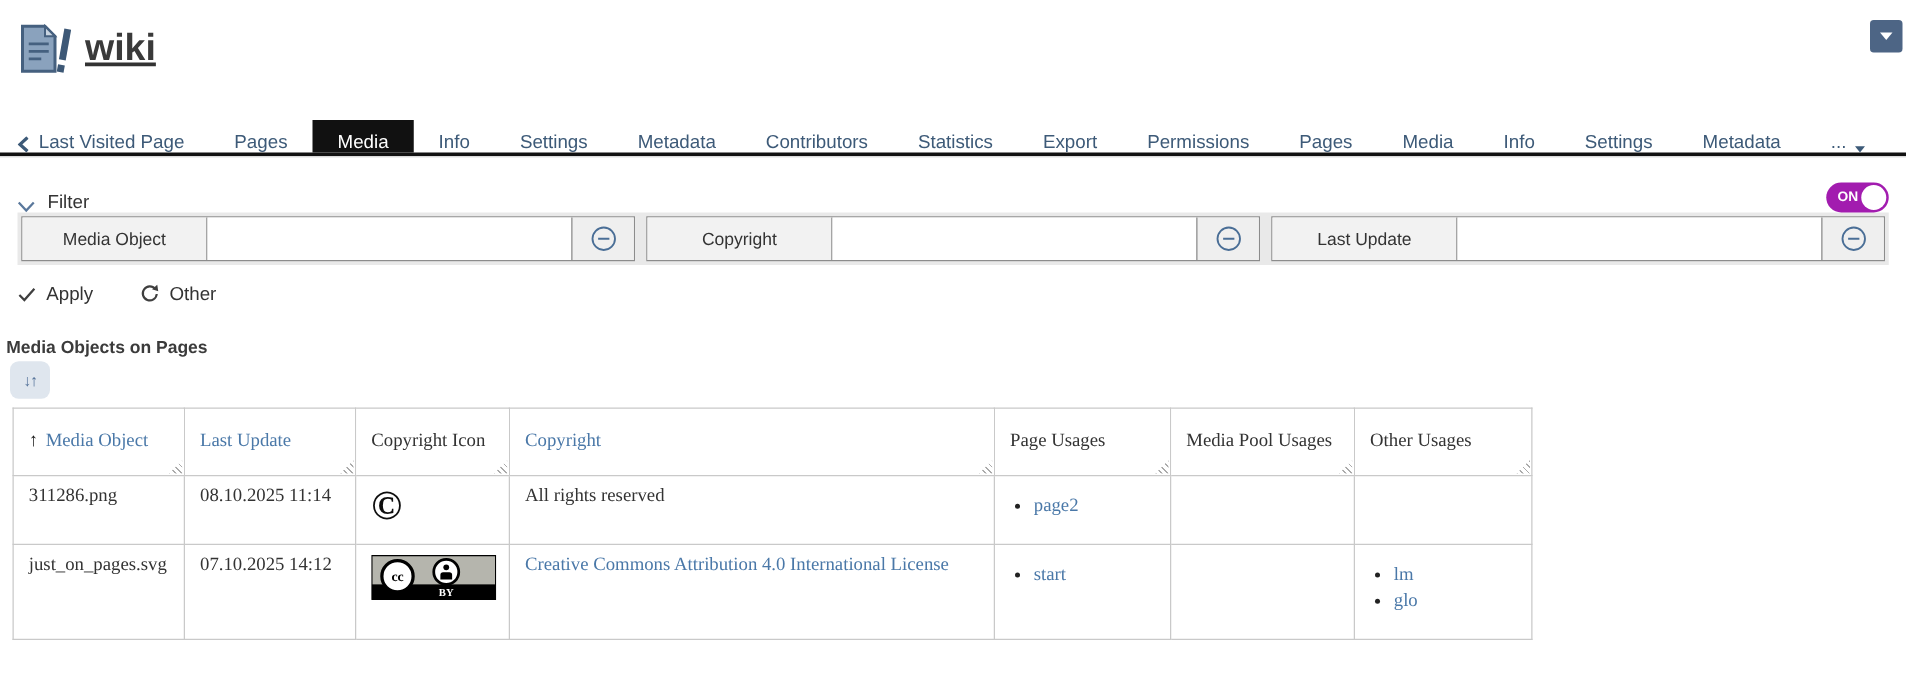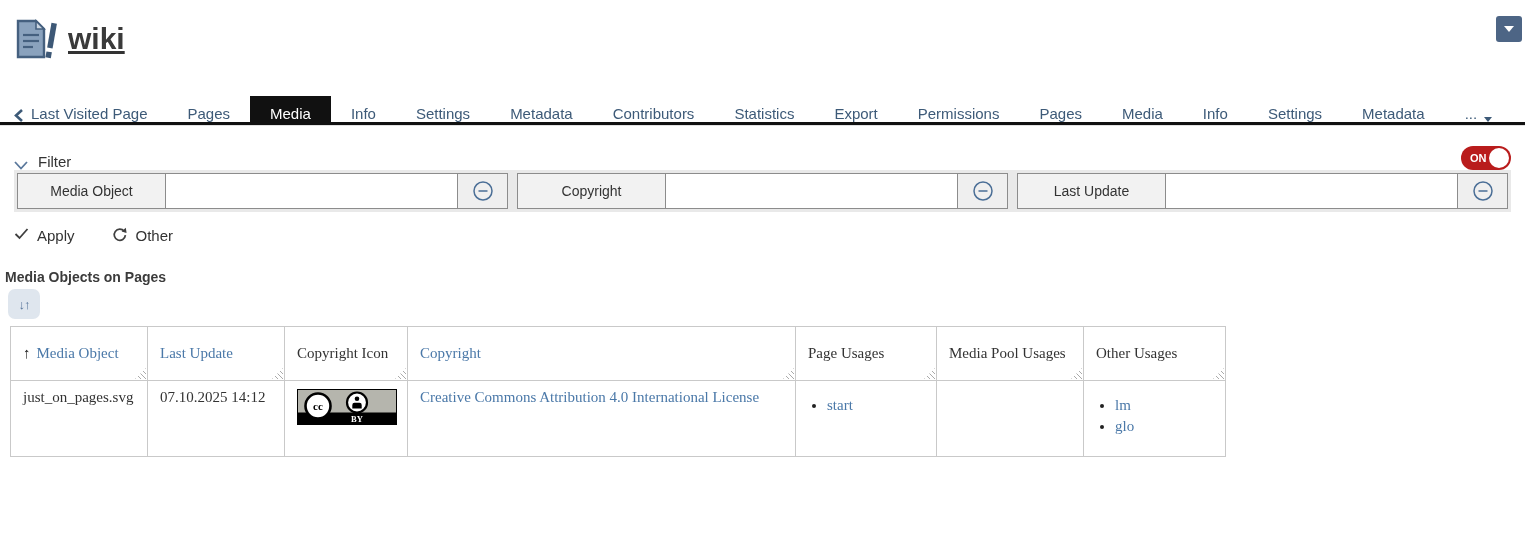--- a/index.html
+++ b/index.html
@@ -45,21 +45,21 @@
     border-left: 4px solid transparent; border-right: 4px solid transparent;
     border-top: 5px solid #3d5a78;
   }
 
   
   .filter-panel { border-top: 1px solid #e2e2e2; }
   .filter-header { display: flex; align-items: flex-end; height: 44px; padding: 0 14px; }
   .filter-title { margin-left: 10px; font-size: 15px; color: #333; }
   .toggle {
     margin-left: auto; width: 50px; height: 24px; border-radius: 12px;
-    background: #b91c1c; position: relative; cursor: pointer;
+    background: #a21caf; position: relative; cursor: pointer;
     display: flex; align-items: center;
   }
   .toggle .on-text { color: #fff; font-size: 11px; font-weight: bold; margin-left: 9px; }
   .toggle .knob {
     position: absolute; right: 2px; top: 2px; width: 20px; height: 20px;
     background: #fff; border-radius: 50%;
   }
 
   .filter-fields { margin: 0 14px; background: #e9e9e9; padding: 3px; display: flex; gap: 9px; }
   .filter-group { flex: 1; display: flex; height: 36px; border: 1px solid #8c8c8c; background: #fff; }
@@ -67,21 +67,21 @@
     width: 148px; flex: 0 0 auto; background: #f2f2f2; border-right: 1px solid #8c8c8c;
     display: flex; align-items: center; justify-content: center; font-size: 14px; color: #333;
   }
   .filter-input { flex: 1; border: none; outline: none; padding: 0 8px; font-size: 14px; font-family: inherit; min-width: 0; }
   .filter-remove {
     width: 50px; flex: 0 0 auto; background: #efefef; border: none; border-left: 1px solid #8c8c8c;
     display: flex; align-items: center; justify-content: center; cursor: pointer;
   }
 
   .filter-actions { display: flex; align-items: center; gap: 36px; margin: 9px 14px; height: 28px; }
-  .action-btn { display: flex; align-items: flex-start; gap: 8px; font-size: 15px; color: #333;
+  .action-btn { display: flex; align-items: center; gap: 8px; font-size: 15px; color: #333;
     background: none; border: none; cursor: pointer; font-family: inherit; padding: 0; }
 
   
   .section-heading { margin: 20px 0 4px 5px; font-size: 14px; font-weight: bold; color: #3b3b3b; }
   .sort-button {
     margin-left: 8px; width: 32px; height: 30px; border: none; border-radius: 7px;
     background: #dfe6ee; color: #56749a; font-size: 13px; cursor: pointer;
     display: inline-flex; align-items: center; justify-content: center; letter-spacing: -1px;
     font-family: inherit;
   }
@@ -277,20 +277,35 @@
         <span>Media Pool Usages</span>
         <span class="resize-handle"></span>
       </th>
       <th>
         <span>Other Usages</span>
         <span class="resize-handle"></span>
       </th>
     </tr>
   </thead>
   <tbody>
+    <tr class="row-1">
+      <td>311286.png</td>
+      <td>08.10.2025 11:14</td>
+      <td>
+        <span class="copyright-symbol">©</span>
+      </td>
+      <td>All rights reserved</td>
+      <td>
+        <ul class="usage-list">
+          <li><span class="wiki-link">page2</span></li>
+        </ul>
+      </td>
+      <td></td>
+      <td></td>
+    </tr>
     <tr class="row-2">
       <td>just_on_pages.svg</td>
       <td>07.10.2025 14:12</td>
       <td>
         <svg width="100" height="36" viewBox="0 0 100 36">
           <rect x="0.5" y="0.5" width="99" height="35" fill="#b5b5ad" stroke="#000"></rect>
           <rect x="0.5" y="23.5" width="99" height="12" fill="#000"></rect>
           <circle cx="21" cy="17" r="12.5" fill="#fff" stroke="#000" stroke-width="2.6"></circle>
           <text x="21" y="21" text-anchor="middle" font-size="11" font-weight="bold" fill="#000">cc</text>
           <circle cx="60" cy="13.5" r="10" fill="#fff" stroke="#000" stroke-width="2.2"></circle>

